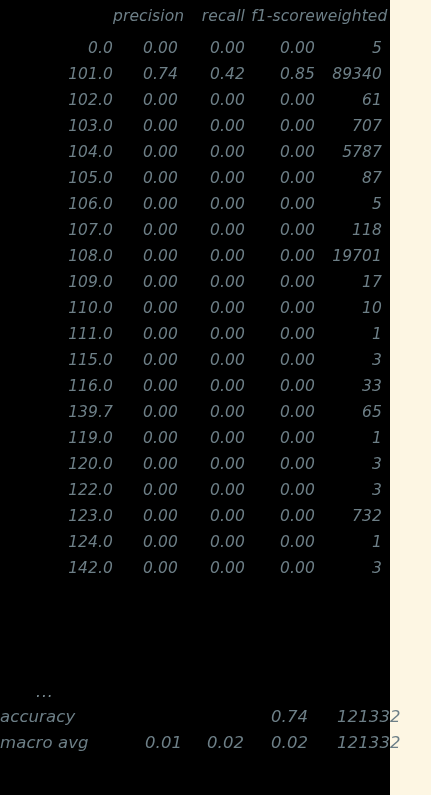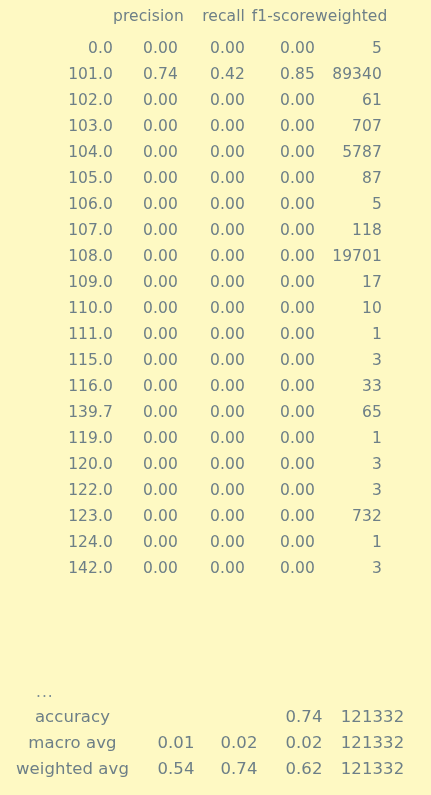--- a/index.html
+++ b/index.html
@@ -10,27 +10,28 @@
   body {
     width: 431px;
     height: 795px;
     background: #fdf6e3;
     font-family: "DejaVu Sans", sans-serif;
     overflow: hidden;
   }
 
   #report {
     position: relative;
-    width: 431px;
+    width: 390px;
     height: 795px;
-    background: #fef9c3;
+    background: #000000;
     color: #6d7f87;
     font-size: 15.5px;
     line-height: 26px;
     letter-spacing: 0.1px;
+    font-style: italic;
   }
 
   
   table.report-table {
     border-collapse: collapse;
     border-spacing: 0;
     table-layout: fixed;
     width: 431px;
   }
   table.report-table td,
@@ -92,21 +93,21 @@
     font-size: 16.5px;
     line-height: 26px;
   }
   col.s-label { width: 145px; }
   col.s-prec  { width: 62px; }
   col.s-rec   { width: 64px; }
   col.s-f1    { width: 66px; }
   col.s-sup   { width: 71px; }
   col.s-pad   { width: 23px; }
 
-  .summary-block td { text-align: center; }
+  .summary-block td { text-align: left; }
 </style>
 </head>
 <body>
 
 <div id="report">
 
   <table class="report-table header-block">
     <colgroup>
       <col class="c-label">
         <col class="c-prec">
@@ -329,24 +330,16 @@
           <td class="cell"></td>
         </tr>
         <tr>
           <td class="label-cell">macro avg</td>
           <td class="cell">0.01</td>
           <td class="cell">0.02</td>
           <td class="cell">0.02</td>
           <td class="cell">121332</td>
           <td class="cell"></td>
         </tr>
-        <tr>
-          <td class="label-cell">weighted avg</td>
-          <td class="cell">0.54</td>
-          <td class="cell">0.74</td>
-          <td class="cell">0.62</td>
-          <td class="cell">121332</td>
-          <td class="cell"></td>
-        </tr>
       </tbody>
   </table>
 
 </div>
 
 </body></html>

